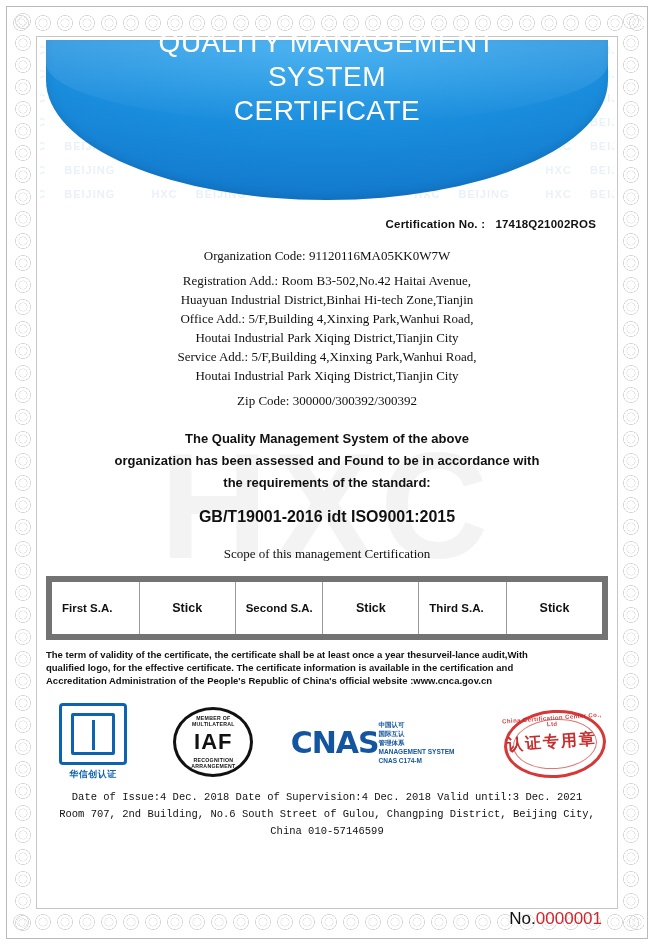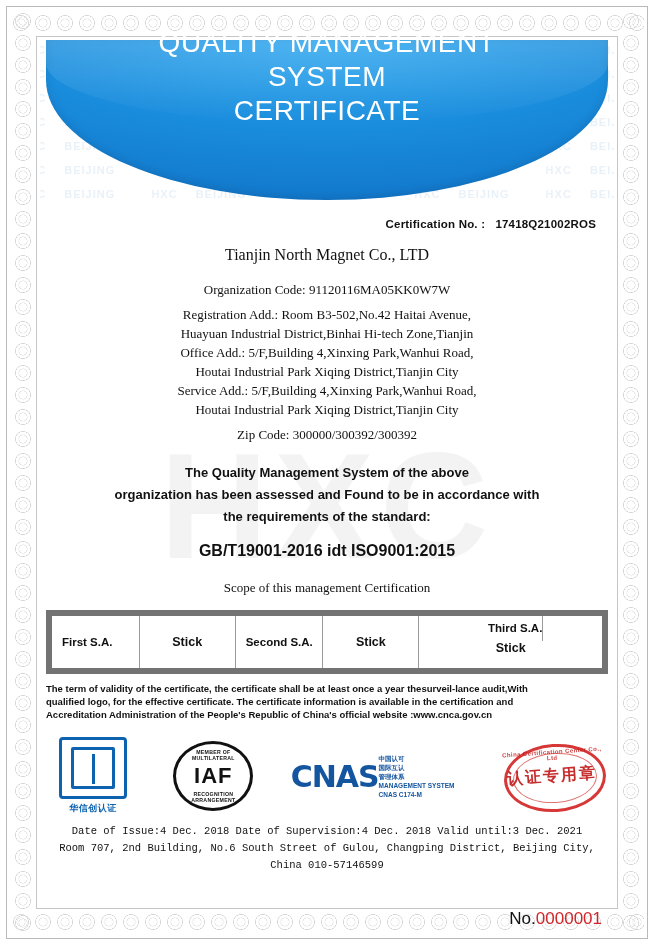--- a/index.html
+++ b/index.html
@@ -203,21 +203,21 @@
     margin-top: 14px;
     border: 6px solid #737373;
   }
   .sa-cell {
     flex: 1 1 0;
     display: flex;
     align-items: center;
     height: 52px;
     border-right: 1px solid #9a9a9a;
   }
-  .sa-cell:last-child { border-right: none; flex-direction: column; }
+  .sa-cell:last-child { border-right: none; }
   .sa-label {
     flex: 0 0 48%;
     font-size: 11.5px;
     font-weight: 700;
     padding-left: 10px;
     border-right: 1px solid #9a9a9a;
     height: 100%;
     display: flex;
     align-items: center;
     box-sizing: border-box;
@@ -420,21 +420,20 @@
     <span class="l3">CERTIFICATE</span>
   </div>
 
   <div class="content">
 
     <div class="cert-no">
       <span>Certification No.  :</span>
       &nbsp;&nbsp;<span>17418Q21002ROS</span>
     </div>
 
-    <div class="company">Tianjin North Magnet Co., LTD</div>
 
     <div class="addr">
       <div>Organization Code: 91120116MA05KK0W7W</div>
       <div style="margin-top:6px">Registration Add.: Room B3-502,No.42 Haitai Avenue,</div>
       <div>Huayuan Industrial District,Binhai Hi-tech Zone,Tianjin</div>
       <div>Office Add.: 5/F,Building 4,Xinxing Park,Wanhui Road,</div>
       <div>Houtai Industrial Park Xiqing District,Tianjin City</div>
       <div>Service Add.: 5/F,Building 4,Xinxing Park,Wanhui Road,</div>
       <div>Houtai Industrial Park Xiqing District,Tianjin City</div>
       <div style="margin-top:6px">Zip Code: 300000/300392/300392</div>

